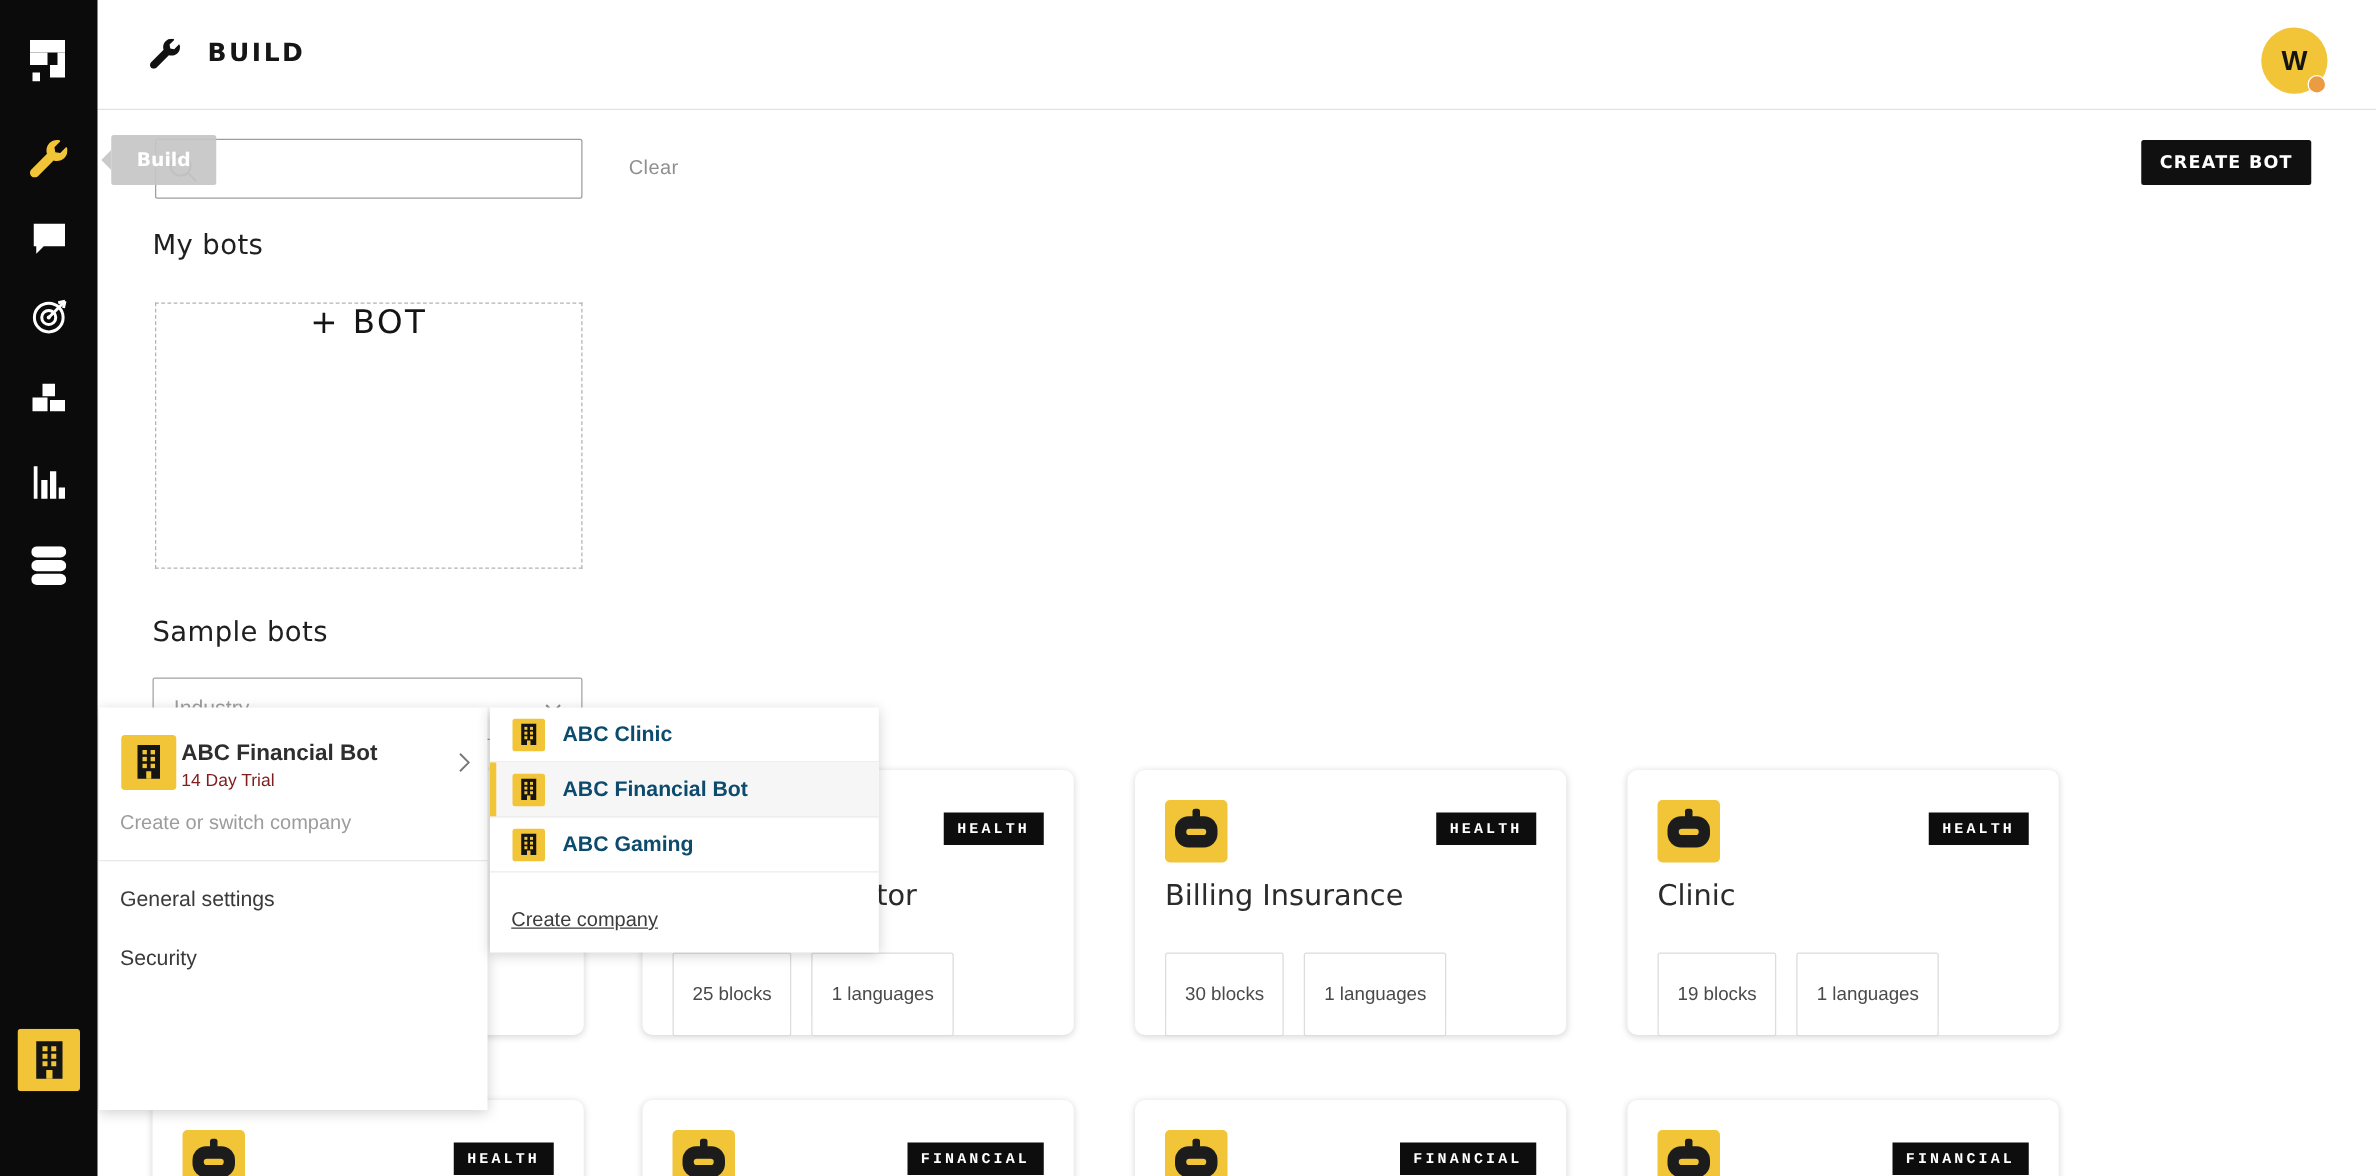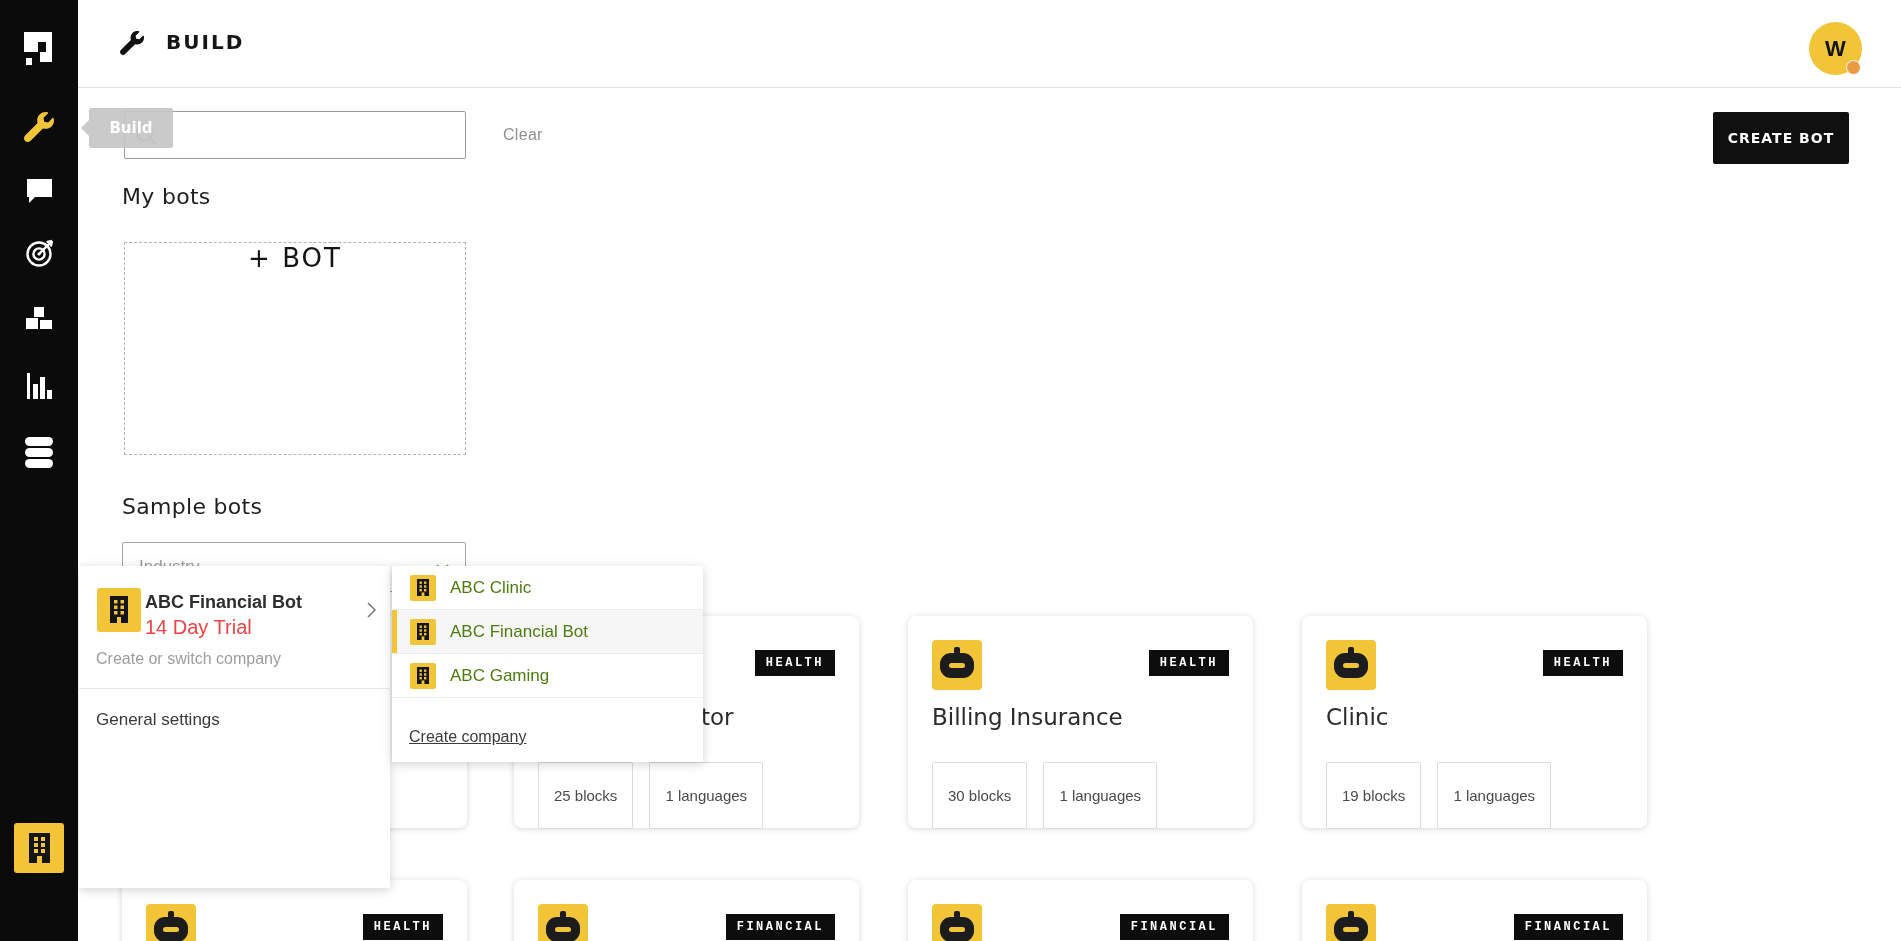--- a/index.html
+++ b/index.html
@@ -27,21 +27,21 @@
   
   .main { position:absolute; left:78px; top:88px; width:1823px; height:853px; }
 
   .search-box { position:absolute; left:46px; top:23px; width:342px; height:48px;
                 border:1px solid #9d9d9d; border-radius:2px; background:#fff; padding:0 10px 0 46px;
                 font-size:16px; color:#333; outline:none; }
   .search-glass { position:absolute; left:56px; top:34px; color:#8a8a8a; z-index:2; }
   .clear-link { position:absolute; font-size:16px; color:#8f8f8f; cursor:pointer; letter-spacing:.3px; }
   .clear-top { left:425px; top:38px; }
   .clear-bottom { left:425px; top:482px; }
-  .create-bot { position:absolute; left:1635px; top:24px; width:136px; height:52px; background:#101010;
+  .create-bot { position:absolute; left:1635px; top:24px; width:136px; height:36px; background:#101010;
                 color:#fff; border:none; border-radius:2px; font-family:"DejaVu Sans",sans-serif;
                 font-size:14px; font-weight:700; letter-spacing:1px; cursor:pointer; }
 
   .tooltip { position:absolute; left:11px; top:20px; width:84px; height:40px;
              background:rgba(198,198,198,.92); border-radius:2px; z-index:40;
              display:flex; align-items:center; justify-content:center;
              color:#fff; font-size:15px; font-weight:700; font-family:"DejaVu Sans",sans-serif; }
   .tooltip:before { content:""; position:absolute; left:-8px; top:12px; border:8px solid transparent;
                     border-right-color:rgba(198,198,198,.92); border-left:none; }
 
@@ -75,37 +75,37 @@
   .chip-row { position:absolute; left:24px; top:146px; display:flex; gap:16px; }
   .chip { border:1px solid #dcdcdc; border-radius:2px; padding:24px 15px; font-size:15px; color:#4a4a4a;
           background:#fff; white-space:nowrap; }
 
   
   .menu { position:absolute; left:1px; top:478px; width:311px; height:322px; background:#fff;
           box-shadow:0 2px 10px rgba(0,0,0,.18); z-index:30; }
   .menu .co-tile { position:absolute; left:18px; top:22px; width:44px; height:44px; border-radius:3px;
                    background:#F2C437; }
   .menu .co-name { position:absolute; left:66px; top:26px; font-size:18px; font-weight:700; color:#2e2e2e; }
-  .menu .co-plan { position:absolute; left:66px; top:50px; font-size:20px; color:#ef4444; }
+  .menu .co-plan { position:absolute; left:66px; top:50px; font-size:14px; color:#7f1d1d; }
   .menu .co-chev { position:absolute; right:14px; top:36px; color:#777; }
   .menu .switch { position:absolute; left:17px; top:84px; font-size:16px; color:#9c9c9c; cursor:pointer; }
   .menu .div { position:absolute; left:0; top:122px; width:100%; height:1px; background:#e8e8e8; }
   .menu-items { position:absolute; left:0; top:130px; width:100%; }
   .menu-item { height:47px; display:flex; align-items:center; padding-left:17px;
                font-size:17px; color:#3a3a3a; cursor:pointer; }
 
   
   .submenu { position:absolute; left:314px; top:478px; width:311px; height:196px; background:#fff;
              box-shadow:0 2px 10px rgba(0,0,0,.18); z-index:31; }
   .sub-row { position:relative; height:44px; display:flex; align-items:center; padding-left:18px;
              border-bottom:1px solid #ececec; cursor:pointer; }
   .sub-row.selected { background:#f6f6f6; }
   .sub-row.selected:before { content:""; position:absolute; left:0; top:0; bottom:0; width:5px; background:#F2C437; }
   .sub-tile { width:26px; height:26px; border-radius:2px; background:#F2C437; margin-right:14px; flex:0 0 auto; }
-  .sub-label { font-size:17px; color:#4d7c0f; }
+  .sub-label { font-size:17px; color:#0c4a6e;font-weight:bold; }
   .create-co { position:absolute; left:17px; bottom:16px; font-size:16px; color:#3c3c3c;
                text-decoration:underline; cursor:pointer; }
 </style>
 </head>
 <body>
 
 <div class="stage">
 
   <nav class="sidebar">
     <span class="side-ic" style="left:24px;top:32px;">
@@ -326,20 +326,21 @@
       <span class="co-plan">14 Day Trial</span>
       <span class="co-chev">
         <svg width="9" height="16" viewBox="0 0 9 16" fill="none" stroke="currentColor" stroke-width="1.5">
           <polyline points="1,1 8,8 1,15"></polyline>
         </svg>
       </span>
       <span class="switch">Create or switch company</span>
       <div class="div"></div>
       <div class="menu-items">
         <div class="menu-item">General settings</div>
+        <div class="menu-item">Security</div>
       </div>
     </div>
 
     <div class="submenu">
       <div class="sub-row">
         <span class="sub-tile">
           <svg width="26" height="26" viewBox="0 0 26 26">
             <rect x="7" y="4" width="12" height="17" fill="#151515"></rect>
             <rect x="9.5" y="6.5" width="2.4" height="2.4" fill="#F2C437"></rect>
               <rect x="14" y="6.5" width="2.4" height="2.4" fill="#F2C437"></rect>

